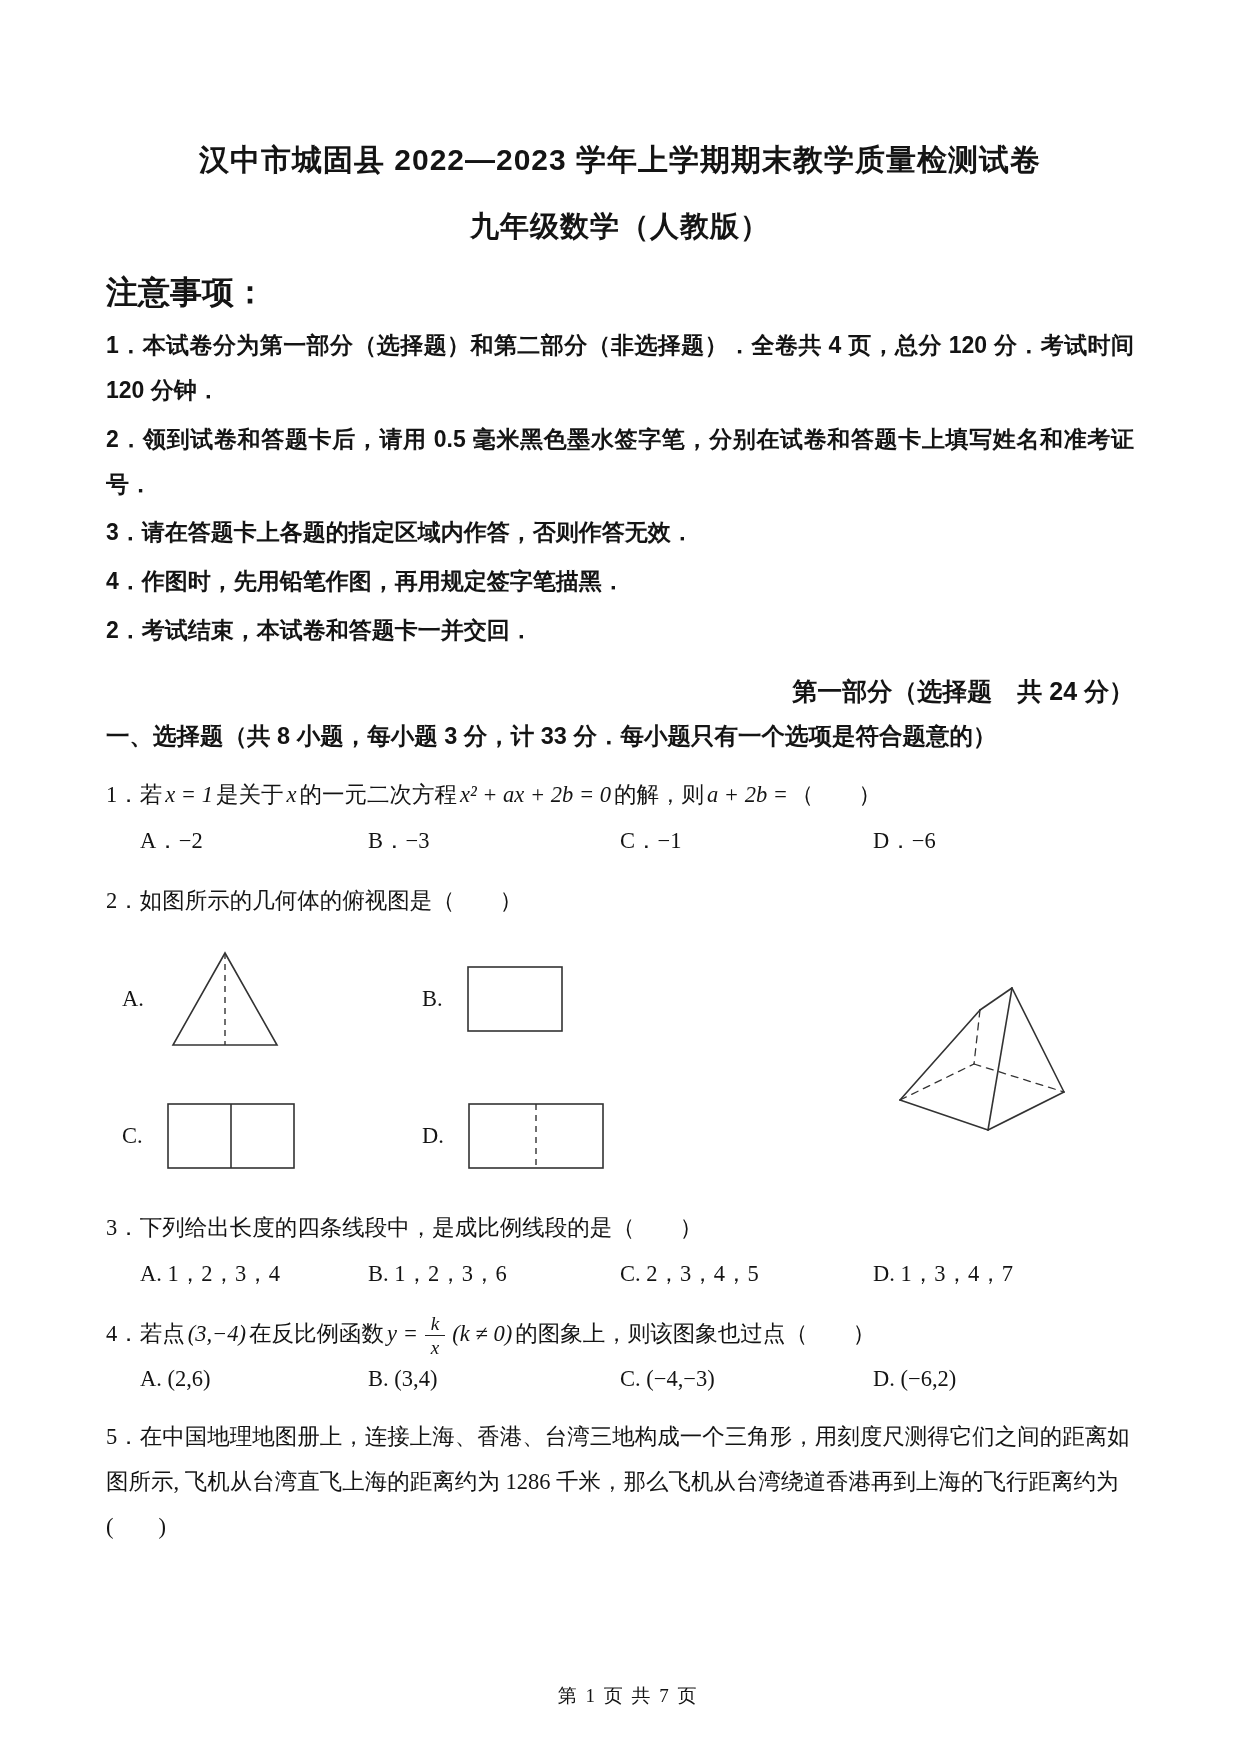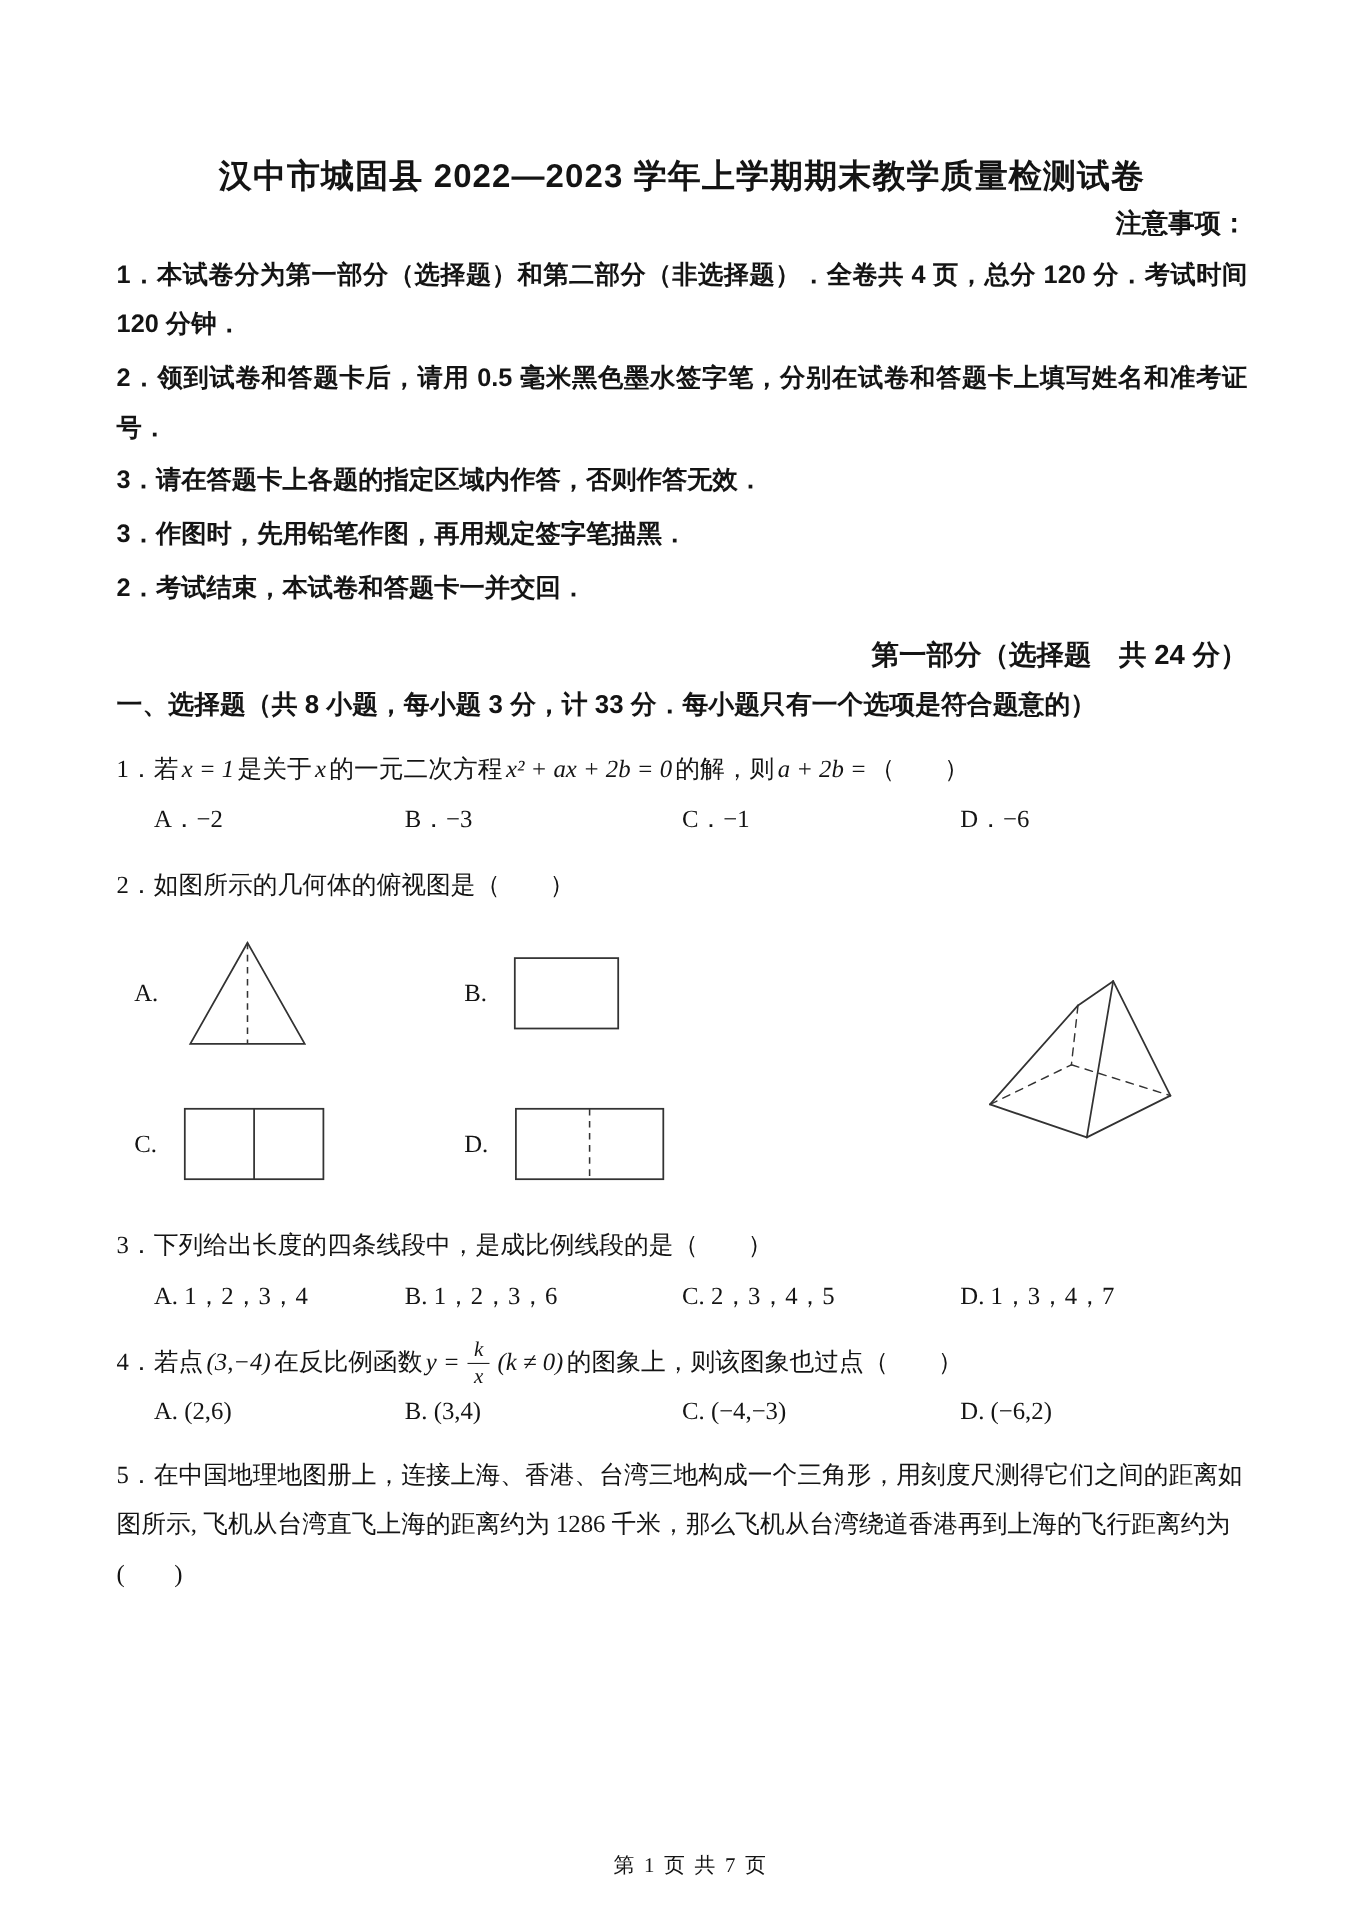--- a/index.html
+++ b/index.html
@@ -27,23 +27,22 @@
     font-family: "Liberation Sans", "DejaVu Sans", sans-serif;
     font-size: 29px;
     font-weight: 700;
     text-align: center;
     margin: 26px 0 24px 0;
     letter-spacing: 1px;
   }
   .notice-heading {
     font-family: "Liberation Sans", "DejaVu Sans", sans-serif;
     font-weight: 700;
-    font-size: 24px;
+    font-size: 32px;
     margin: 6px 0 8px 0;
-    text-align: right;
   }
   .notice-item {
     font-family: "Liberation Sans", "DejaVu Sans", sans-serif;
     font-weight: 700;
     font-size: 23px;
     line-height: 1.95;
     margin: 0 0 4px 0;
     text-align: justify;
   }
   .part-title {
@@ -124,27 +123,28 @@
     letter-spacing: 2px;
     padding-left: 16px;
   }
 </style>
 </head>
 <body>
 
 <div class="page">
 
   <h1 class="title">汉中市城固县 2022—2023 学年上学期期末教学质量检测试卷</h1>
+  <h2 class="subtitle">九年级数学（人教版）</h2>
 
   <div class="notice">
     <div class="notice-heading">注意事项：</div>
     <p class="notice-item">1．本试卷分为第一部分（选择题）和第二部分（非选择题）．全卷共 4 页，总分 120 分．考试时间 120 分钟．</p>
     <p class="notice-item">2．领到试卷和答题卡后，请用 0.5 毫米黑色墨水签字笔，分别在试卷和答题卡上填写姓名和准考证号．</p>
     <p class="notice-item">3．请在答题卡上各题的指定区域内作答，否则作答无效．</p>
-    <p class="notice-item">3．作图时，先用铅笔作图，再用规定签字笔描黑．</p>
+    <p class="notice-item">4．作图时，先用铅笔作图，再用规定签字笔描黑．</p>
     <p class="notice-item">2．考试结束，本试卷和答题卡一并交回．</p>
   </div>
 
   <div class="part-title">第一部分（选择题　共 24 分）</div>
   <div class="instructions">一、选择题（共 8 小题，每小题 3 分，计 33 分．每小题只有一个选项是符合题意的）</div>
 
   <div class="question">
     <p class="q-text">
       <span>1．若</span><span class="math">x = 1</span><span>是关于</span><span class="math">x</span><span>的一元二次方程</span><span class="math">x² + ax + 2b = 0</span><span>的解，则</span><span class="math">a + 2b =</span><span>（　　）</span>
     </p>

